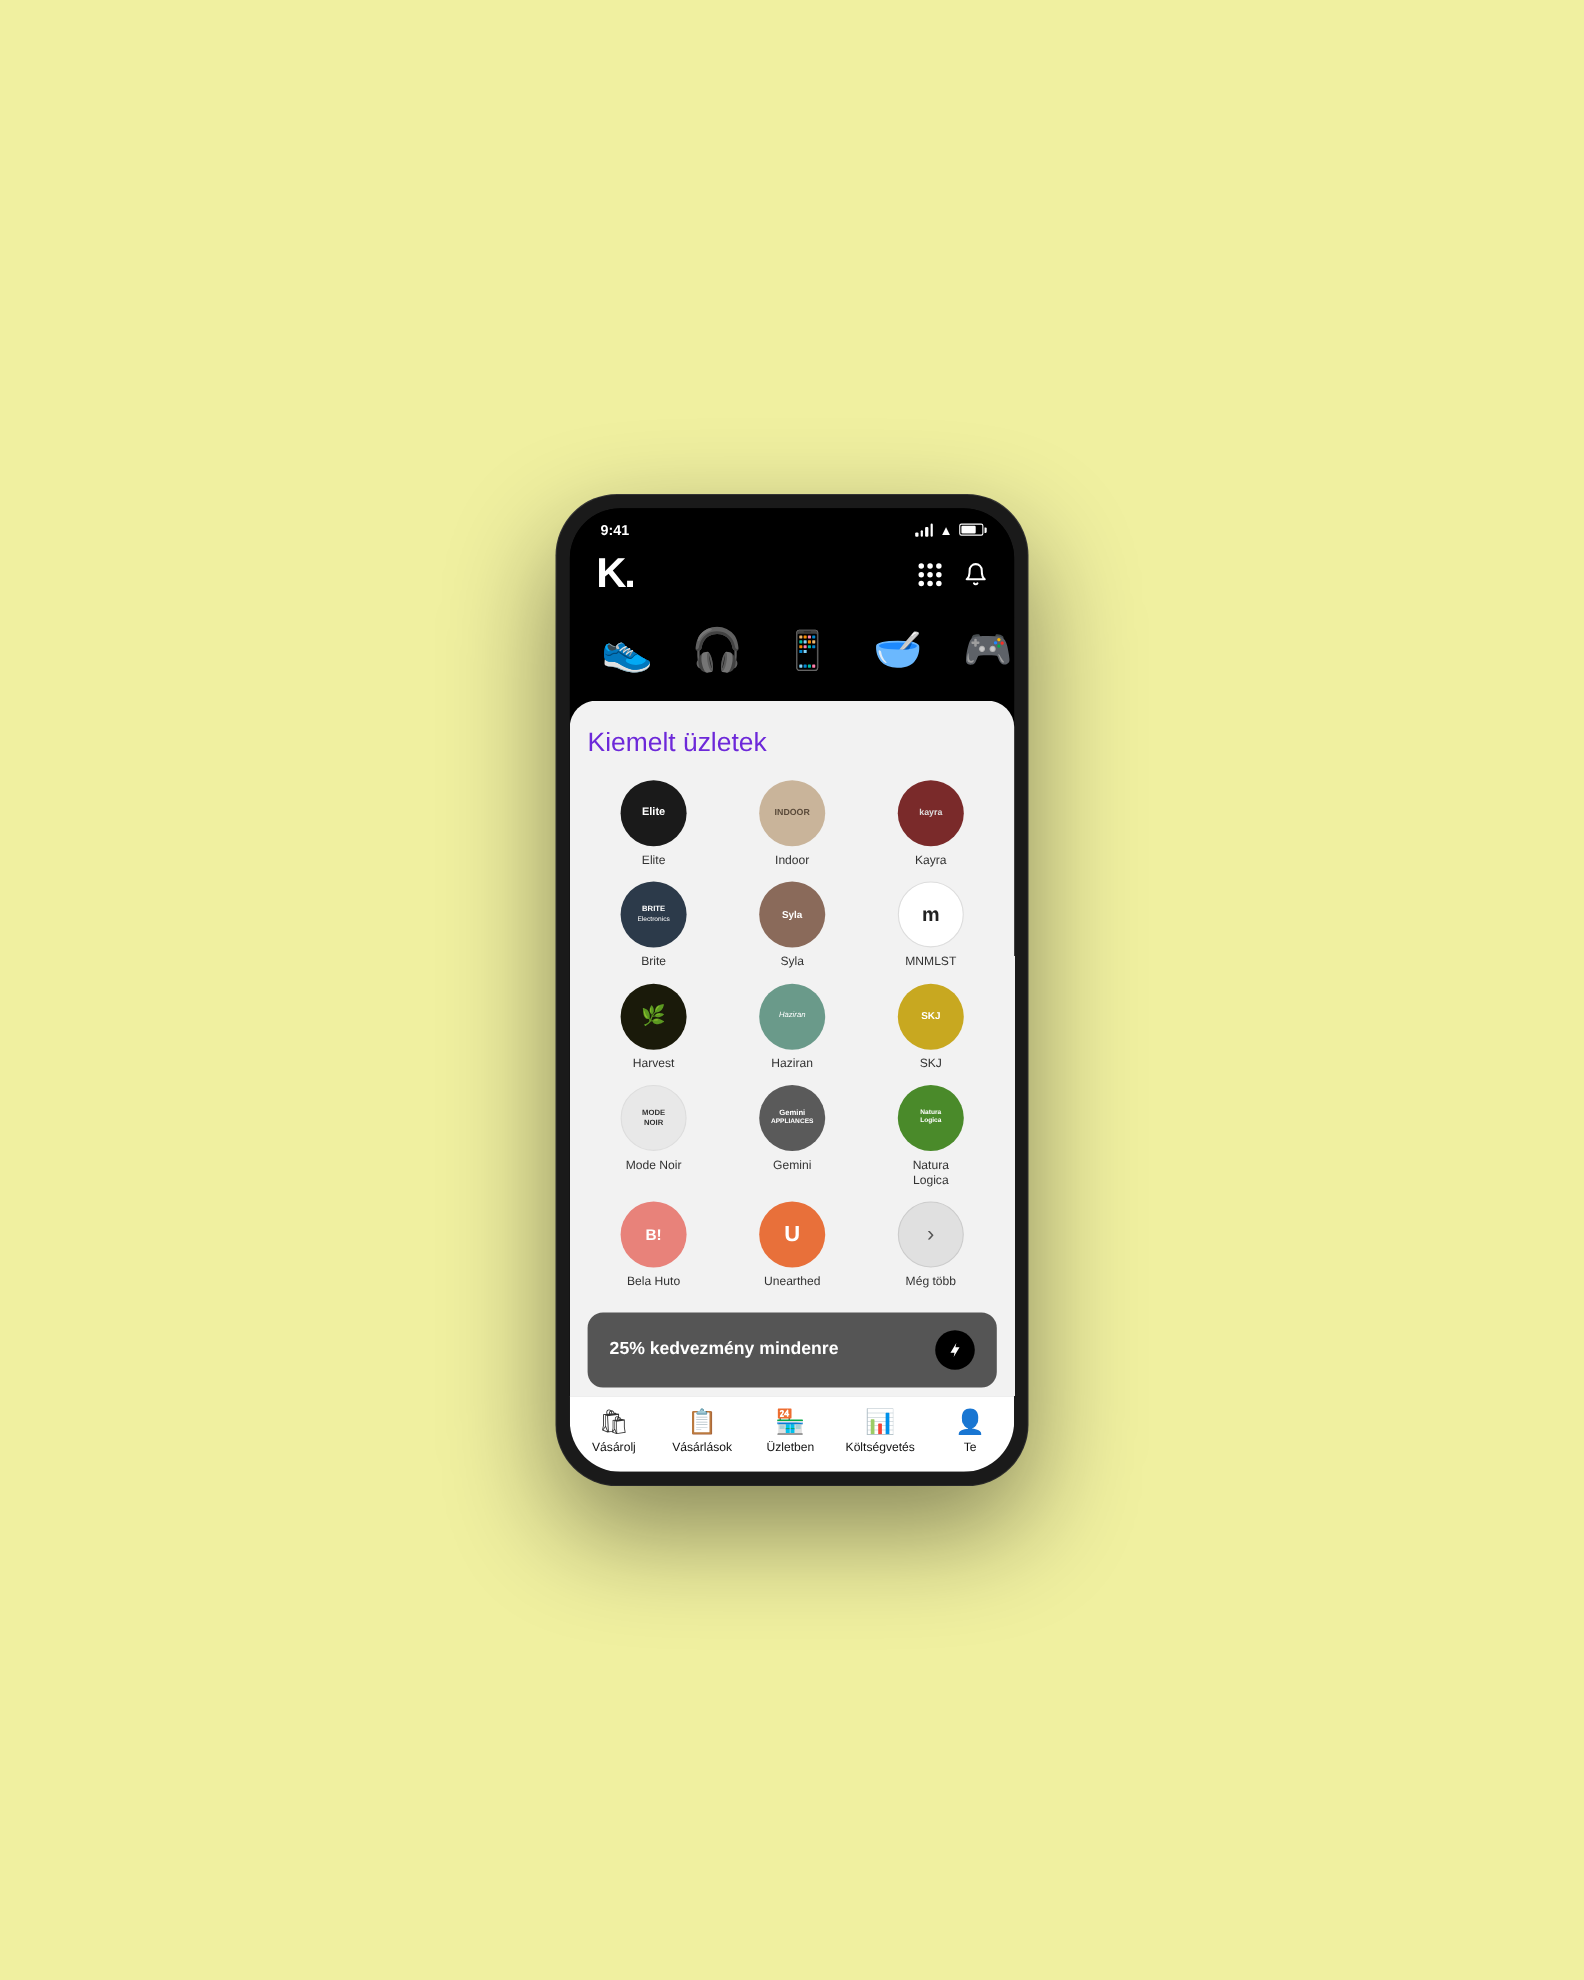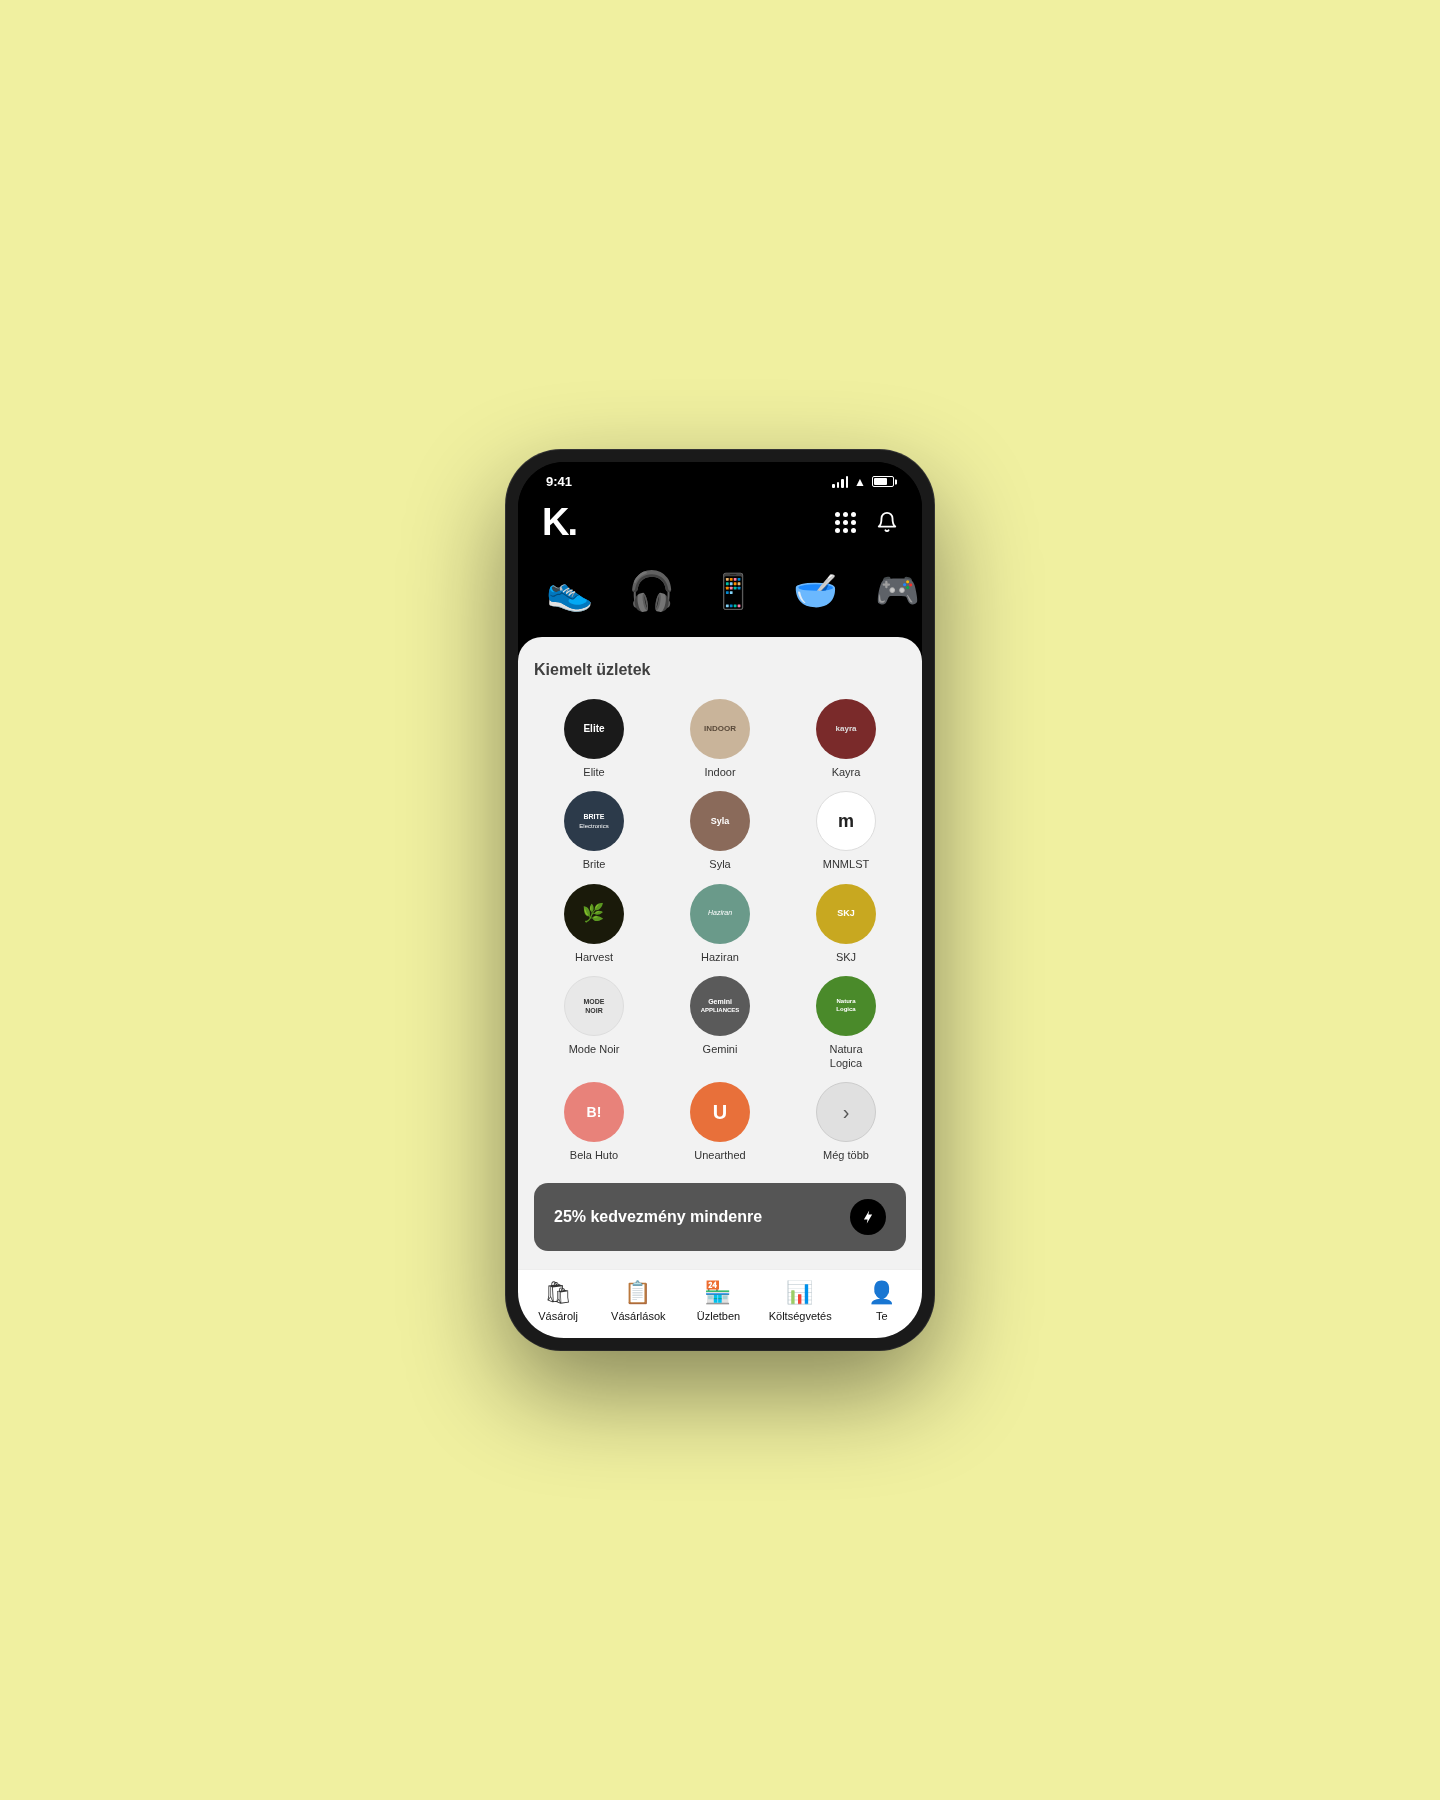--- a/index.html
+++ b/index.html
@@ -211,23 +211,23 @@
     
     .main-content {
       background: #f2f2f2;
       border-radius: 24px 24px 0 0;
       flex: 1;
       overflow-y: auto;
       padding: 24px 16px 0;
     }
 
     .section-title {
-      font-size: 16px;
-      font-weight: 700;
-      color: #404040;
+      font-size: 24px;
+      font-weight: 400;
+      color: #6d28d9;
       margin-bottom: 20px;
     }
 
     
     .stores-grid {
       display: grid;
       grid-template-columns: repeat(3, 1fr);
       gap: 12px 6px;
       margin-bottom: 20px;
     }

